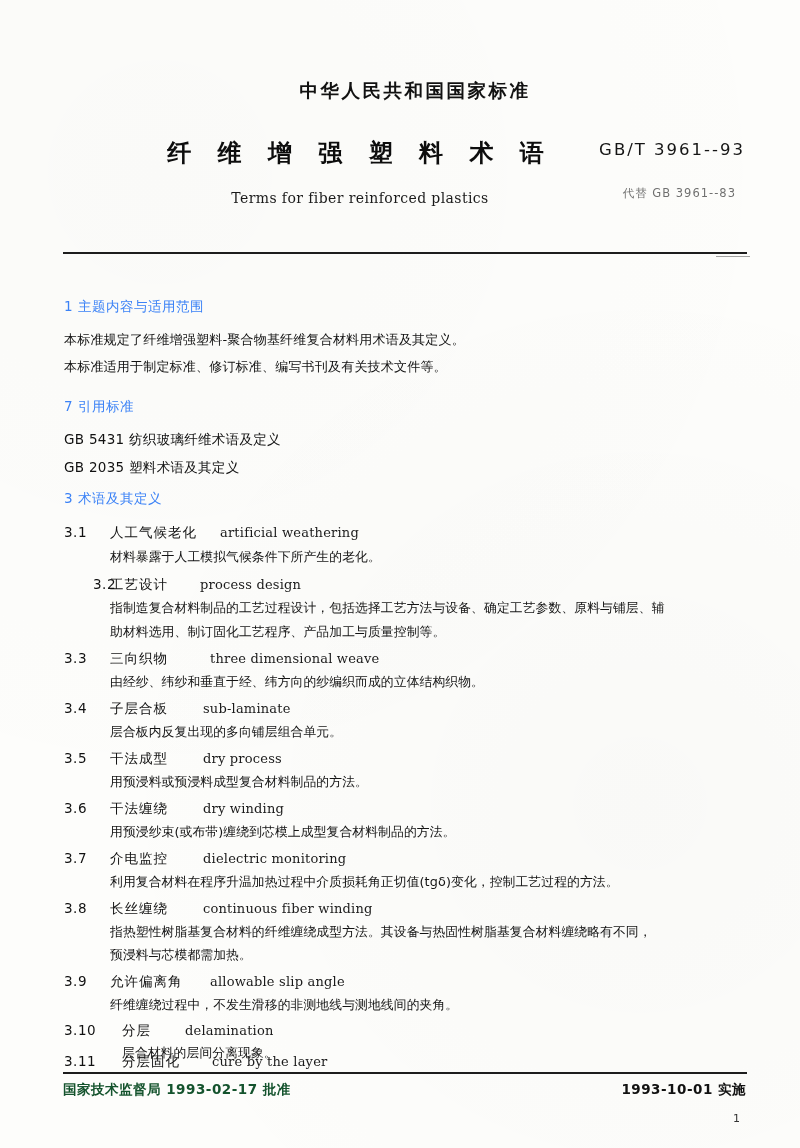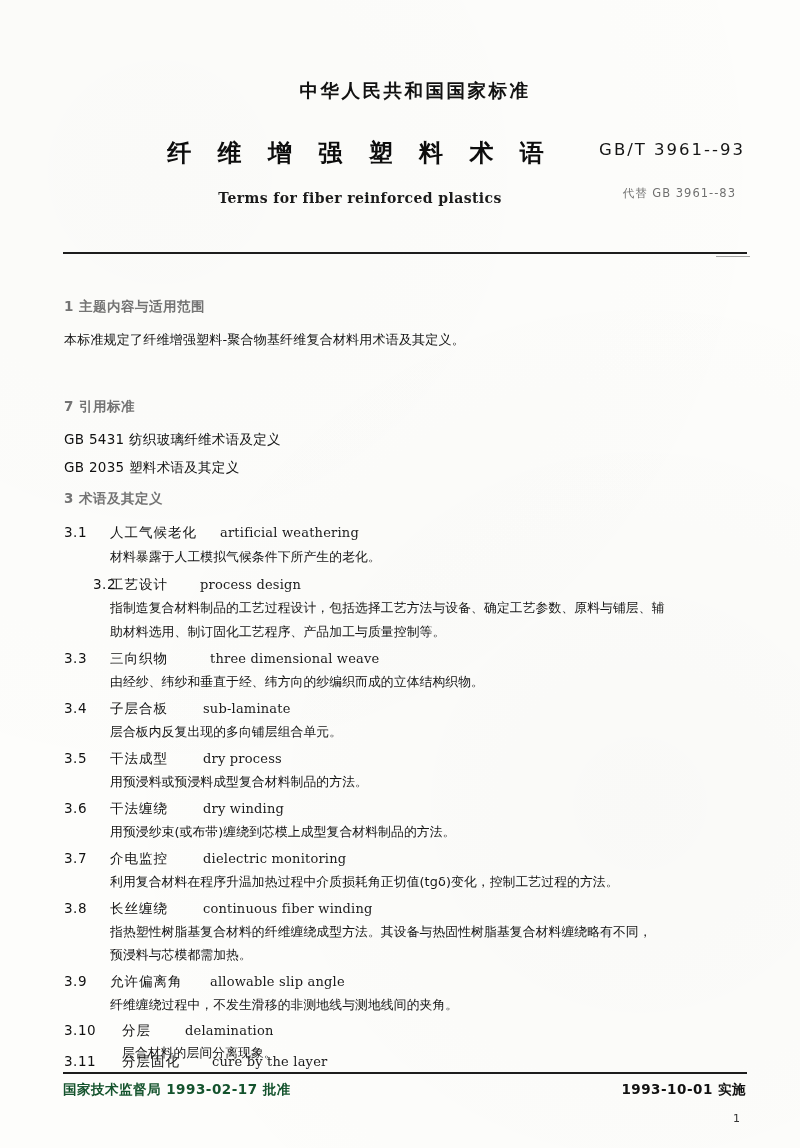--- a/index.html
+++ b/index.html
@@ -64,21 +64,21 @@
     letter-spacing: 9px;
     color: #0d0d0d;
   }
   .en-title {
     position: absolute;
     left: 100px;
     top: 190px;
     width: 400px;
     text-align: center;
     font-family: "DejaVu Serif", serif;
-    font-weight: bold;
+    font-weight: normal;
     font-size: 14px;
     letter-spacing: 0.4px;
     color: #1a1a1a;
   }
   .std-code {
     position: absolute;
     right: 5px;
     top: 140px;
     font-family: "DejaVu Sans", sans-serif;
     font-size: 16.5px;
@@ -111,23 +111,23 @@
     top: 256px;
     width: 34px;
     height: 1px;
     background: #555;
     opacity: 0.55;
   }
 
   .section-head {
     position: absolute;
     font-family: "DejaVu Sans", sans-serif;
-    font-weight: bold;
-    font-size: 13.5px;
-    color: #737373;
+    font-weight: normal;
+    font-size: 13.5px;
+    color: #3b82f6;
     letter-spacing: 0.5px;
     white-space: nowrap;
   }
   .body-line {
     position: absolute;
     font-family: "DejaVu Sans", sans-serif;
     font-size: 13px;
     color: #121212;
     letter-spacing: 0.2px;
     white-space: nowrap;
@@ -244,20 +244,21 @@
     <div class="en-title">Terms for fiber reinforced plastics</div>
 
     <div class="std-code">GB/T 3961--93</div>
     <div class="std-replace">代替  GB 3961--83</div>
 
     <div class="rule"></div>
     <div class="rule-right-mark"></div>
 
     <div class="section-head" style="left:4px; top:298px;">1  主题内容与适用范围</div>
     <div class="body-line" style="left:4px; top:331px;">本标准规定了纤维增强塑料-聚合物基纤维复合材料用术语及其定义。</div>
+    <div class="body-line" style="left:4px; top:358px;">本标准适用于制定标准、修订标准、编写书刊及有关技术文件等。</div>
 
     <div class="section-head" style="left:4px; top:398px;">7  引用标准</div>
     <div class="ref-line" style="left:4px; top:431px;">GB 5431   纺织玻璃纤维术语及定义</div>
     <div class="ref-line" style="left:4px; top:459px;">GB 2035   塑料术语及其定义</div>
 
     <div class="section-head" style="left:4px; top:490px;">3  术语及其定义</div>
 
     <div class="term-no" style="left:4px; top:524px;">3.1</div>
     <div class="term-cn" style="left:50px; top:524px;">人工气候老化</div>
     <div class="term-en" style="left:160px; top:525px;">artificial weathering</div>

